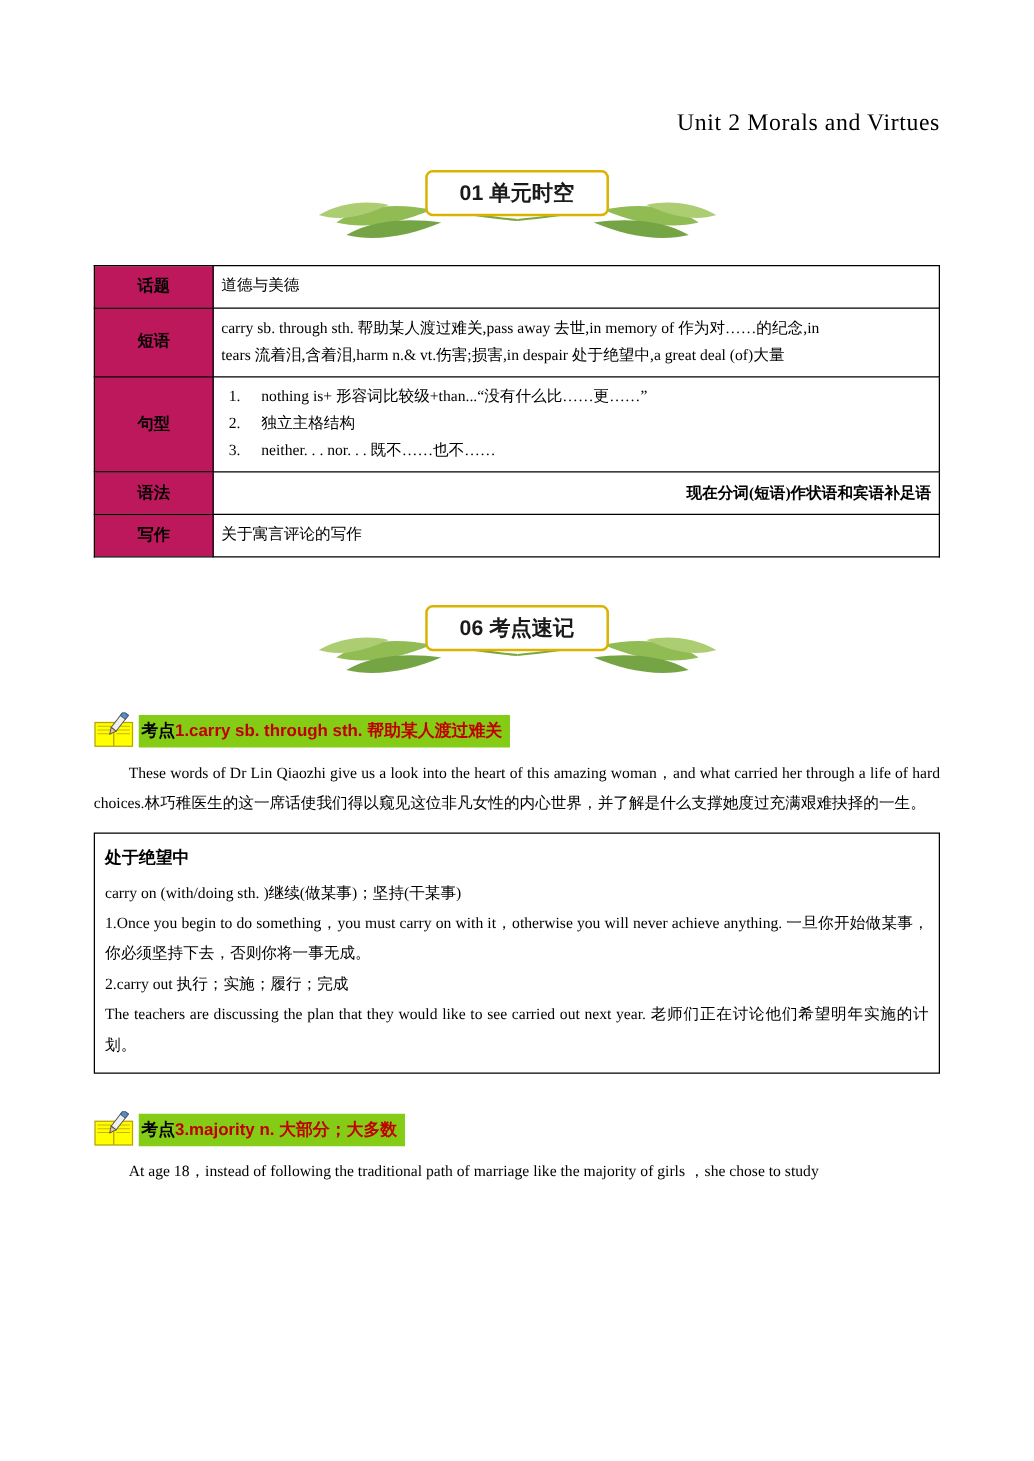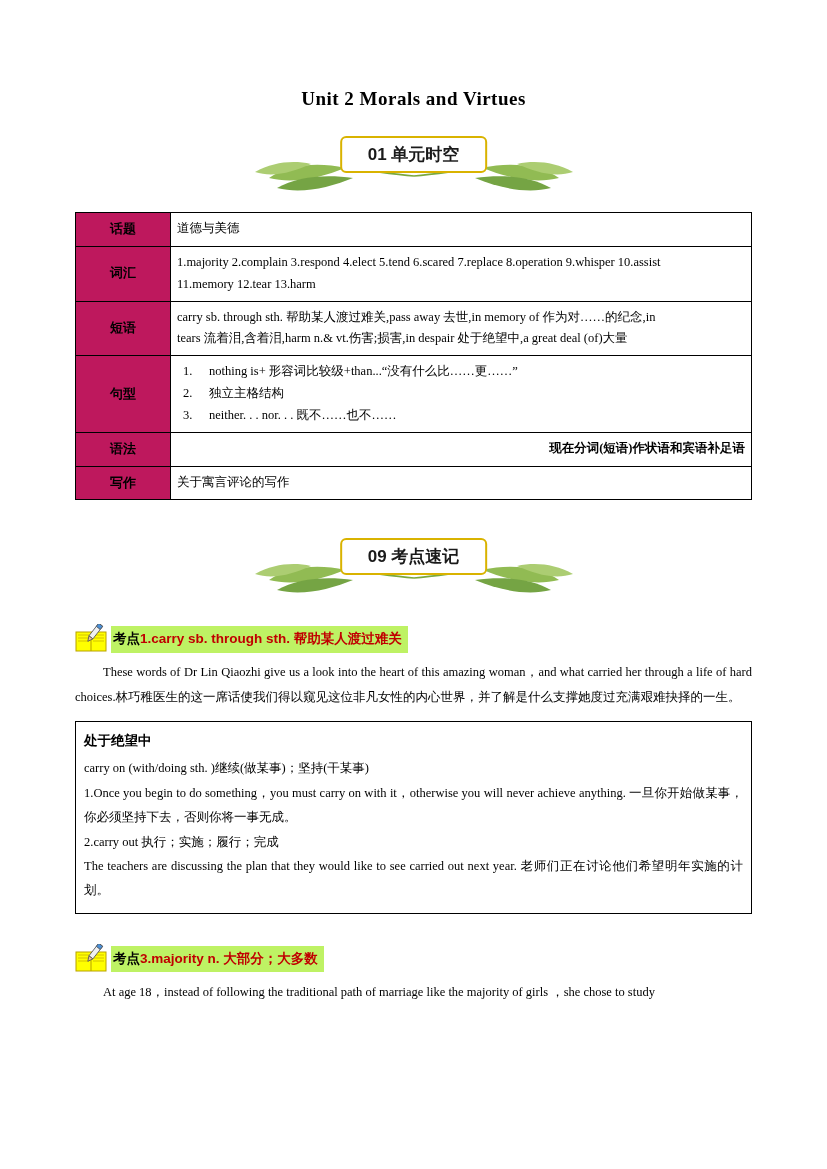--- a/index.html
+++ b/index.html
@@ -15,23 +15,23 @@
     position: relative;
   }
   .page {
     width: 827px;
     min-height: 1169px;
     position: relative;
     box-sizing: border-box;
     padding: 0 75px;
   }
   .doc-title {
-    text-align: center;
+    text-align: right;
     font-family: "Liberation Serif", serif;
-    font-weight: bold;
+    font-weight: normal;
     font-size: 19px;
     letter-spacing: 0.5px;
     margin-top: 88px;
     margin-bottom: 16px;
   }
 
   
   .banner {
     position: relative;
     height: 64px;
@@ -110,21 +110,21 @@
     margin-top: 26px;
     margin-bottom: 4px;
   }
   .kp-icon {
     width: 34px;
     height: 30px;
     flex: 0 0 34px;
     margin-right: 2px;
   }
   .kp-text {
-    background: #bef264;
+    background: #84cc16;
     font-family: "Liberation Sans", sans-serif;
     font-size: 13.5px;
     font-weight: bold;
     padding: 3px 6px 3px 2px;
     line-height: 1.5;
     white-space: nowrap;
   }
   .kp-text .kp-label {
     color: #000;
   }
@@ -189,27 +189,20 @@
       <span class="num">01</span>
       <span>单元时空</span>
     </div>
   </div>
 
   <table class="info">
     <tbody>
       <tr>
         <td class="label">话题</td>
         <td class="center">道德与美德</td>
-      </tr>
-      <tr>
-        <td class="label">词汇</td>
-        <td>
-          <span class="ol-line" style="padding-left:0">1.majority  2.complain  3.respond 4.elect 5.tend  6.scared 7.replace 8.operation 9.whisper  10.assist</span>
-          <span class="ol-line" style="padding-left:0">11.memory 12.tear 13.harm</span>
-        </td>
       </tr>
       <tr>
         <td class="label">短语</td>
         <td>
           <span class="ol-line" style="padding-left:0">carry sb. through sth.  帮助某人渡过难关,pass away 去世,in  memory of 作为对……的纪念,in</span>
           <span class="ol-line" style="padding-left:0">tears 流着泪,含着泪,harm n.&amp; vt.伤害;损害,in  despair 处于绝望中,a great deal (of)大量</span>
         </td>
       </tr>
       <tr>
         <td class="label">句型</td>
@@ -245,21 +238,21 @@
         <path d="M310 30 C290 16, 260 14, 234 20 C258 30, 286 36, 310 30 Z"></path>
         <path d="M302 40 C282 28, 252 26, 226 30 C250 40, 278 46, 302 40 Z" fill="#6ea03a"></path>
         <path d="M324 24 C306 14, 286 12, 268 16 C286 24, 306 30, 324 24 Z" fill="#a8cb6b"></path>
       </g>
       <g stroke="#7aa83f" stroke-width="1.6" fill="none">
         <path d="M96 20 C120 22, 140 26, 165 28"></path>
         <path d="M234 20 C210 22, 190 26, 165 28"></path>
       </g>
     </svg>
     <div class="ribbon">
-      <span class="num">09</span>
+      <span class="num">06</span>
       <span>考点速记</span>
     </div>
   </div>
 
   <div class="keypoint">
     <svg class="kp-icon" viewBox="0 0 34 30">
       <rect x="1" y="8" width="30" height="19" fill="#ffff00" stroke="#b8a200" stroke-width="1"></rect>
       <path d="M16 9 L16 27" stroke="#b8a200" stroke-width="1"></path>
       <path d="M3 11 L14 11 M3 14 L14 14 M3 17 L14 17 M18 11 L29 11 M18 14 L29 14 M18 17 L29 17" stroke="#cbb400" stroke-width="0.8"></path>
       <g transform="rotate(38 22 8)">

